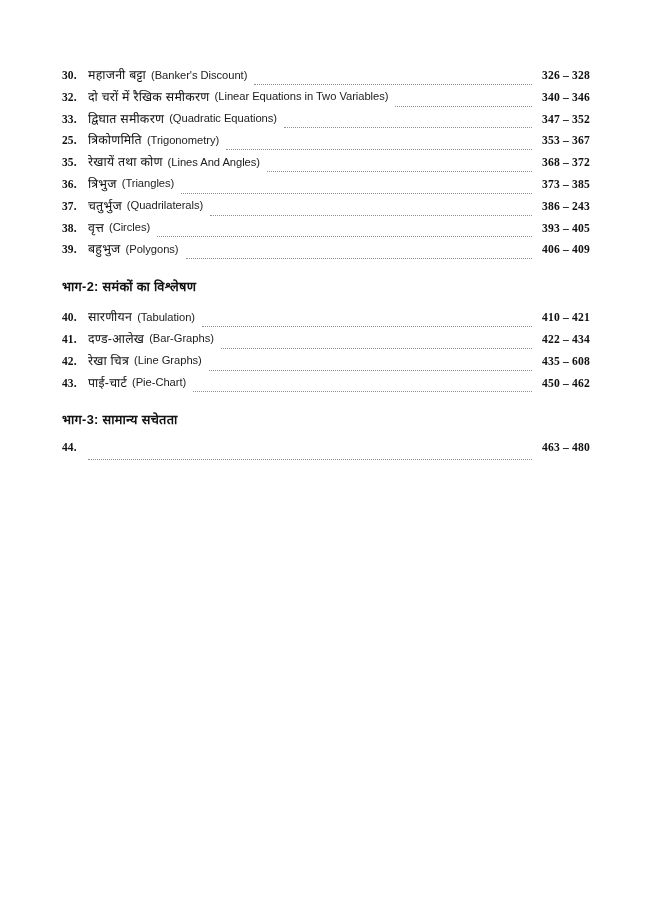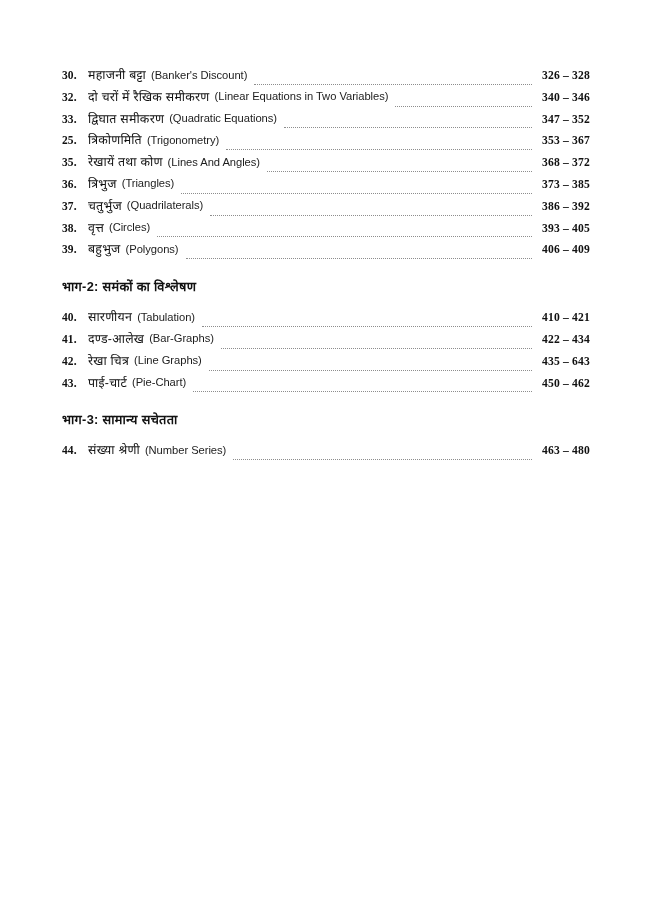--- a/index.html
+++ b/index.html
@@ -179,21 +179,21 @@
           <span class="leader"></span>
           <span class="entry-pages"><span>373</span><span class="page-dash">–</span><span>385</span></span>
         </div>
         <div class="entry">
           <span class="entry-num">37.</span>
           <span class="entry-title">
             <span class="title-hi">चतुर्भुज</span>
             <span class="title-en">(Quadrilaterals)</span>
           </span>
           <span class="leader"></span>
-          <span class="entry-pages"><span>386</span><span class="page-dash">–</span><span>392</span></span>
+          <span class="entry-pages"><span>386</span><span class="page-dash">–</span><span>243</span></span>
         </div>
         <div class="entry">
           <span class="entry-num">38.</span>
           <span class="entry-title">
             <span class="title-hi">वृत्त</span>
             <span class="title-en">(Circles)</span>
           </span>
           <span class="leader"></span>
           <span class="entry-pages"><span>393</span><span class="page-dash">–</span><span>405</span></span>
         </div>
@@ -227,38 +227,34 @@
           <span class="leader"></span>
           <span class="entry-pages"><span>422</span><span class="page-dash">–</span><span>434</span></span>
         </div>
         <div class="entry">
           <span class="entry-num">42.</span>
           <span class="entry-title">
             <span class="title-hi">रेखा चित्र</span>
             <span class="title-en">(Line Graphs)</span>
           </span>
           <span class="leader"></span>
-          <span class="entry-pages"><span>435</span><span class="page-dash">–</span><span>643</span></span>
+          <span class="entry-pages"><span>435</span><span class="page-dash">–</span><span>608</span></span>
         </div>
         <div class="entry">
           <span class="entry-num">43.</span>
           <span class="entry-title">
             <span class="title-hi">पाई-चार्ट</span>
             <span class="title-en">(Pie-Chart)</span>
           </span>
           <span class="leader"></span>
           <span class="entry-pages"><span>450</span><span class="page-dash">–</span><span>462</span></span>
         </div>
       </div>
       <div class="section-heading">भाग-3:  सामान्य  सचेतता</div>
       <div>
         <div class="entry">
           <span class="entry-num">44.</span>
-          <span class="entry-title">
-            <span class="title-hi">संख्या श्रेणी</span>
-            <span class="title-en">(Number Series)</span>
-          </span>
           <span class="leader"></span>
           <span class="entry-pages"><span>463</span><span class="page-dash">–</span><span>480</span></span>
         </div>
       </div>
     </div>
 </div>
 
 </body></html>

